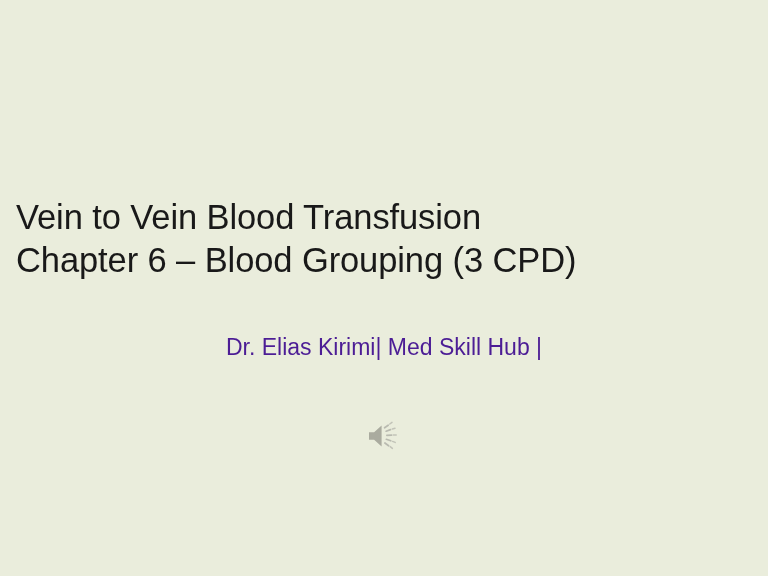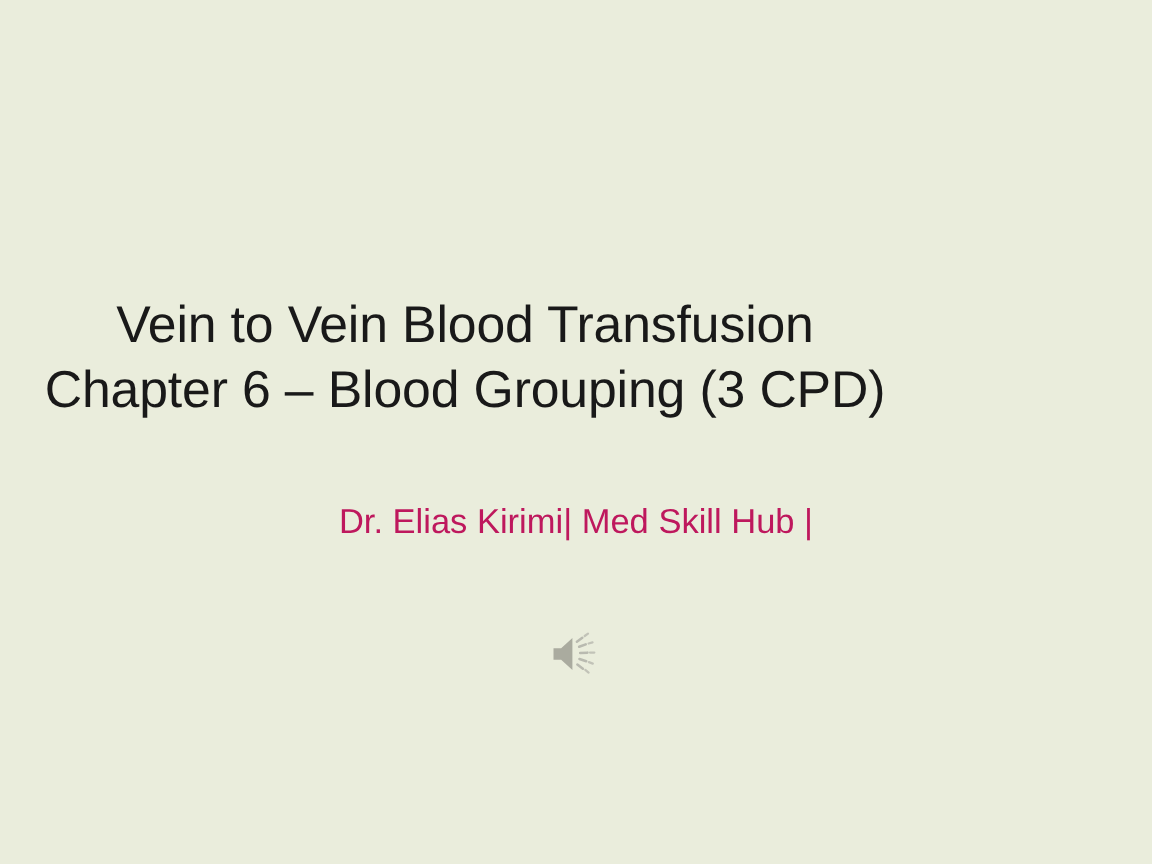--- a/index.html
+++ b/index.html
@@ -20,24 +20,24 @@
     position: relative;
     width: 768px;
     height: 576px;
     background: #eaeddc;
     box-sizing: border-box;
   }
 
   
   #title-block {
     position: absolute;
-    left: 0;
+    left: 16px;
     top: 196px;
     width: 620px;
-    text-align: center;
+    text-align: left;
   }
 
   .title-line {
     display: block;
     font-family: "Liberation Sans", sans-serif;
     font-size: 34.5px;
     font-weight: 400;
     line-height: 43px;
     color: #191919;
     letter-spacing: -0.1px;
@@ -52,21 +52,21 @@
     width: 768px;
     text-align: center;
   }
 
   .subtitle-line {
     display: block;
     font-family: "Liberation Sans", sans-serif;
     font-size: 23px;
     font-weight: 400;
     line-height: 30px;
-    color: #be185d;
+    color: #4c1d95;
     white-space: nowrap;
   }
 
   
   #audio-icon-wrap {
     position: absolute;
     left: 0;
     top: 420px;
     width: 768px;
     text-align: center;

